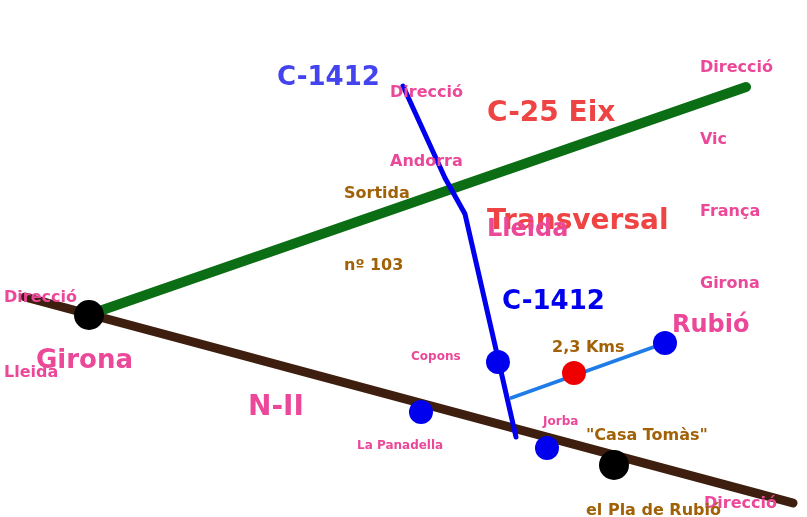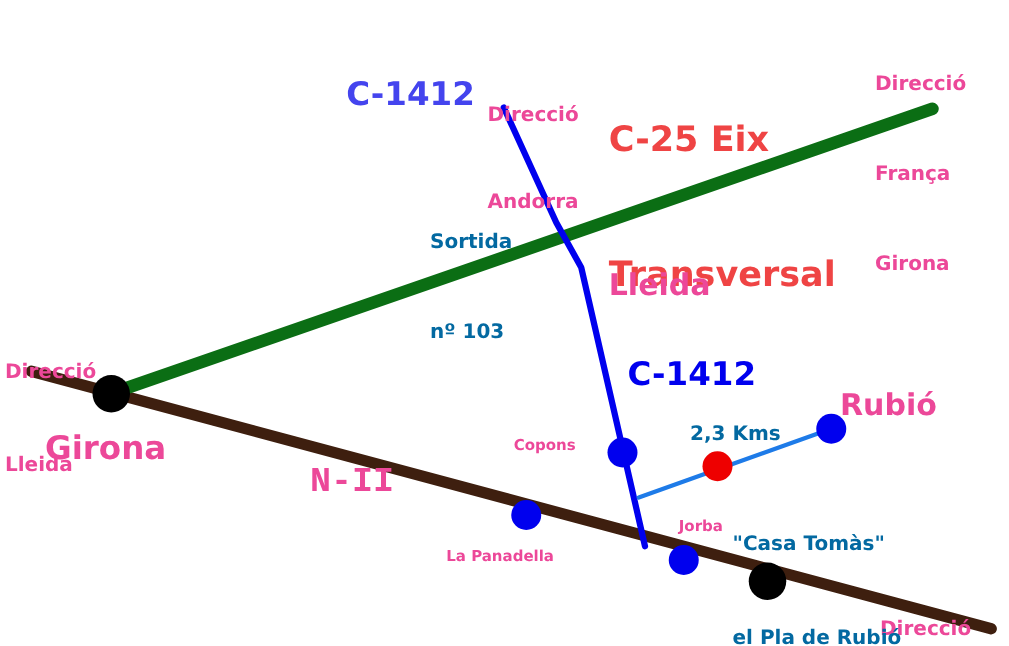--- a/index.html
+++ b/index.html
@@ -1,21 +1,21 @@
 <!DOCTYPE html>
 <html><head>
 <meta charset="utf-8">
 <style>
   html, body { margin: 0; padding: 0; background: #ffffff; }
   #map { position: relative; width: 807px; height: 517px; overflow: hidden; background: #ffffff;
          font-family: "DejaVu Sans", sans-serif; font-weight: bold; }
   svg.roads { position: absolute; left: 0; top: 0; }
   .lbl { position: absolute; white-space: pre; line-height: 1.2; }
   .black { color: #ec4899; }
-  .red { color: #0369a1; }
+  .red { color: #a16207; }
   .blue { color: #0000ee; }
   .lblue { color: #4444ee; }
   .green { color: #ef4444; }
   .s16 { font-size: 16px; }
   .s15 { font-size: 12px; }
   .s24 { font-size: 24px; }
   .s26 { font-size: 26px; }
   .s28 { font-size: 28px; }
 </style>
 </head>
@@ -40,28 +40,29 @@
     <circle cx="665" cy="343" r="12" fill="#0000ee"></circle>
     <circle cx="574" cy="373" r="12" fill="#ee0000"></circle>
   </svg>
 
   <div class="lbl green s28" style="left:487px; top:22px; line-height:36px;">
     <div>C-25 Eix</div>
     <div>Transversal</div>
   </div>
   <div class="lbl lblue s26" style="left:277px; top:61px;">C-1412</div>
   <div class="lbl blue s26" style="left:502px; top:285px;">C-1412</div>
-  <div class="lbl black s28" style="left:248px; top:370px;font-family:Liberation Mono, monospace;">N-II</div>
+  <div class="lbl black s28" style="left:248px; top:389px;">N-II</div>
 
   <div class="lbl black s16" style="left:390px; top:34px; line-height:23px;">
     <div>Direcció</div>
     <div>Andorra</div>
   </div>
   <div class="lbl black s16" style="left:700px; top:7px; line-height:24px;">
     <div>Direcció</div>
+    <div>Vic</div>
     <div>França</div>
     <div>Girona</div>
   </div>
   <div class="lbl black s16" style="left:4px; top:234px; line-height:25px;">
     <div>Direcció</div>
     <div>Lleida</div>
   </div>
   <div class="lbl black s16" style="left:704px; top:440px; line-height:25px;">
     <div>Direcció</div>
     

